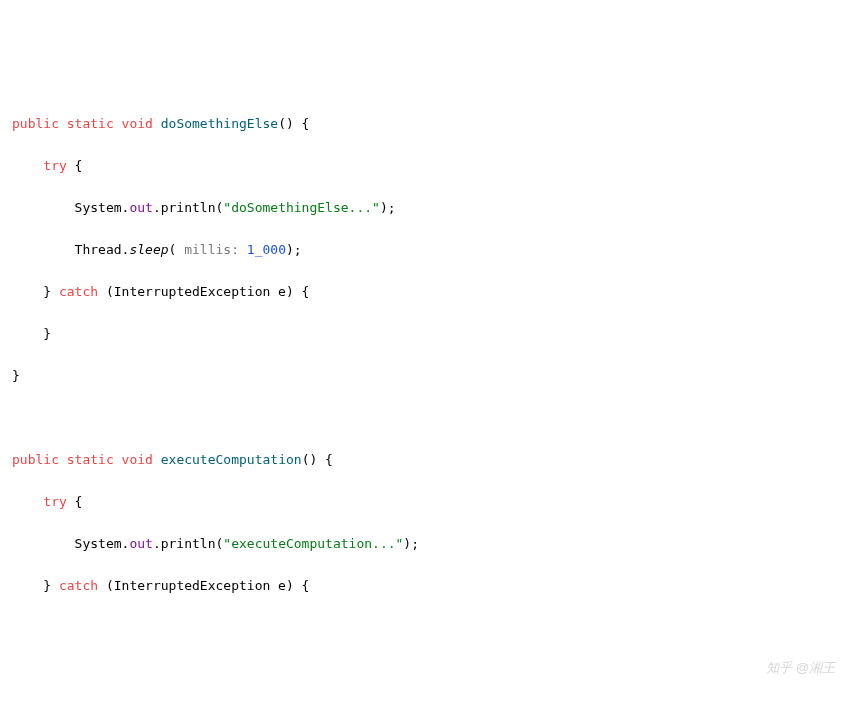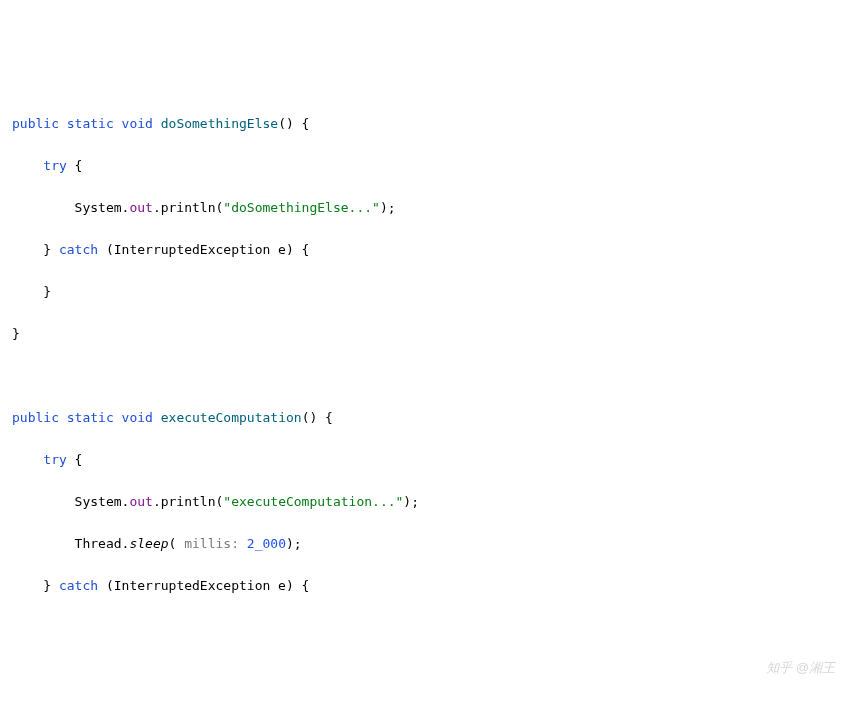--- a/index.html
+++ b/index.html
@@ -6,21 +6,21 @@
     body {
       font-family: 'Menlo', 'Consolas', 'Monaco', monospace;
       font-size: 13px;
       line-height: 21px;
       background: #ffffff;
       padding: 8px 12px;
       color: #000000;
       white-space: pre;
       width: 853px;
     }
-    .kw { color: #1d4ed8; }
+    .kw { color: #ef4444; }
     .mname { color: #00627A; text-align: right; }
     .field { color: #871094; }
     .imethod { font-style: italic; color: #000000; }
     .str { color: #067D17; }
     .hint { color: #787878; }
     .num { color: #1750EB; }
     .plain { color: #000000; }
     .watermark {
       position: fixed;
       right: 18px;
@@ -35,28 +35,28 @@
   </style>
 </head>
 <body>
 
 
 
 <div>
 <span class="line"><span class="kw">public</span> <span class="kw">static</span> <span class="kw">void</span> <span class="mname">doSomethingElse</span><span class="plain">() {</span></span>
 <span class="line">    <span class="kw">try</span><span class="plain"> {</span></span>
 <span class="line"><span class="plain">        System.</span><span class="field">out</span><span class="plain">.println(</span><span class="str">"doSomethingElse..."</span><span class="plain">);</span></span>
+<span class="line"><span class="plain">        Thread.</span><span class="imethod">sleep</span><span class="plain">( </span><span class="hint">millis: </span><span class="num">1_000</span><span class="plain">);</span></span>
 <span class="line"><span class="plain">    } </span><span class="kw">catch</span><span class="plain"> (InterruptedException e) {</span></span>
 <span class="line"><span class="plain">    }</span></span>
 <span class="line"><span class="plain">}</span></span>
 <span class="line"> </span>
 <span class="line"><span class="kw">public</span> <span class="kw">static</span> <span class="kw">void</span> <span class="mname">executeComputation</span><span class="plain">() {</span></span>
 <span class="line">    <span class="kw">try</span><span class="plain"> {</span></span>
 <span class="line"><span class="plain">        System.</span><span class="field">out</span><span class="plain">.println(</span><span class="str">"executeComputation..."</span><span class="plain">);</span></span>
-<span class="line"><span class="plain">        Thread.</span><span class="imethod">sleep</span><span class="plain">( </span><span class="hint">millis: </span><span class="num">2_000</span><span class="plain">);</span></span>
 <span class="line"><span class="plain">    } </span><span class="kw">catch</span><span class="plain"> (InterruptedException e) {</span></span>
 <span class="line"></span>
 
 
 
 
 
 
 
 

